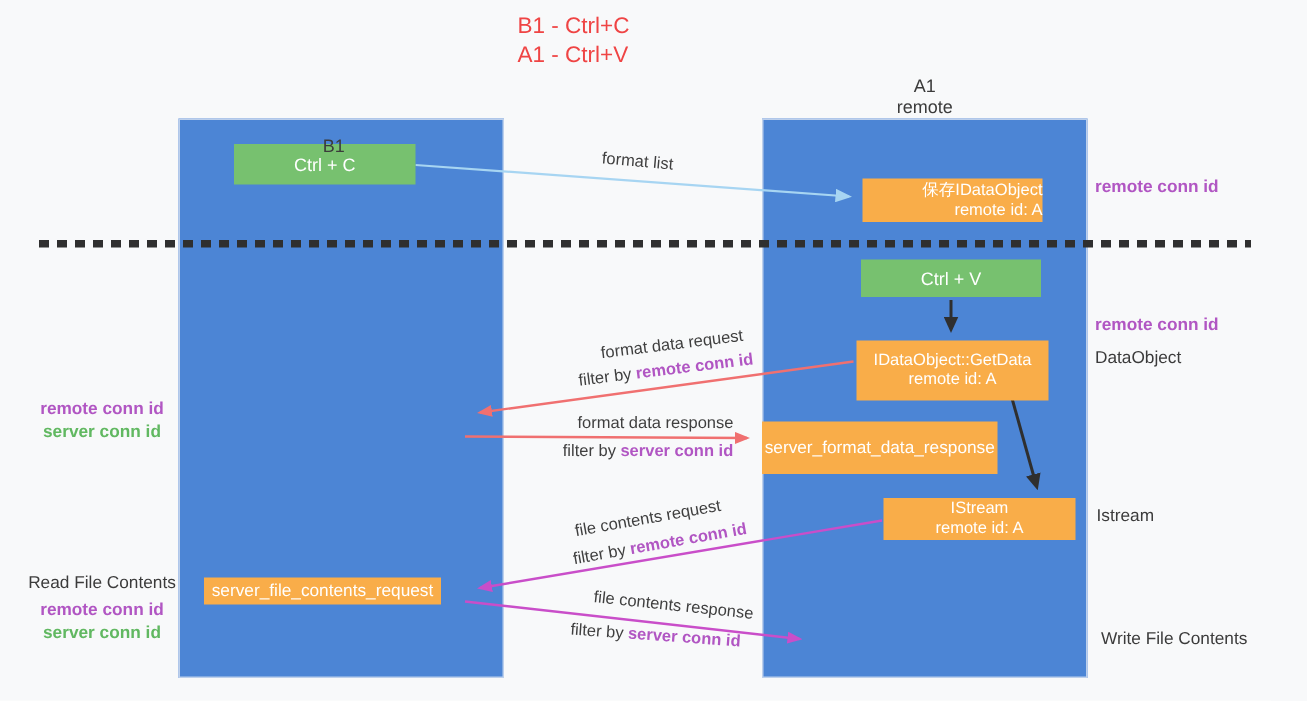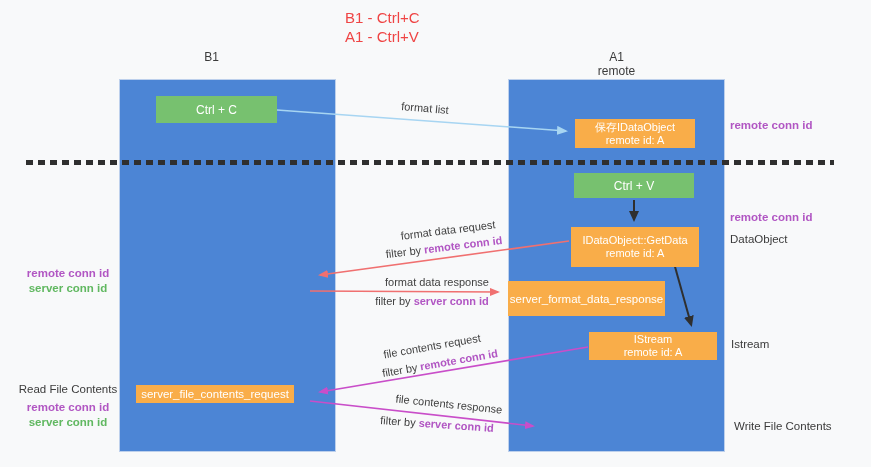--- a/index.html
+++ b/index.html
@@ -56,21 +56,21 @@
 </head>
 <body>
 
 <div id="canvas">
 
   <div class="abs title">
     <div>B1 - Ctrl+C</div>
     <div>A1 - Ctrl+V</div>
   </div>
 
-  <div class="abs lane-header" style="left:103px;">
+  <div class="abs lane-header" style="left:114px;margin-top:40px;">
     <div>B1</div>
   </div>
   <div class="abs lane-header" style="left:508px;">
     <div>A1</div>
     <div>remote</div>
   </div>
 
   <div class="abs lane" style="left:119px;"></div>
   <div class="abs lane" style="left:508px;"></div>
 
@@ -97,21 +97,21 @@
     <line x1="569" y1="241" x2="320" y2="275" stroke-width="1.6" marker-end="url(#mk-red)" stroke="#f07070"></line>
     <line x1="310" y1="291" x2="498" y2="292" stroke-width="1.6" marker-end="url(#mk-red)" stroke="#f07070"></line>
     <line x1="588" y1="347" x2="320" y2="392" stroke-width="1.6" marker-end="url(#mk-magenta)" stroke="#c94ec9"></line>
     <line x1="310" y1="401" x2="533" y2="426" stroke-width="1.6" marker-end="url(#mk-magenta)" stroke="#c94ec9"></line>
   </svg>
 
   <div class="abs node green" style="left:156px;top:96px;width:121px;height:27px;">
     <span>Ctrl + C</span>
   </div>
 
-  <div class="abs node orange two-line" style="left:575px;top:119px;width:120px;height:29px;">
+  <div class="abs node orange two-line" style="left:575px;top:119px;width:120px;height:29px;align-items:flex-end;">
     <div>保存IDataObject</div>
     <div>remote id: A</div>
   </div>
 
   <div class="abs node green" style="left:574px;top:173px;width:120px;height:25px;">
     <span>Ctrl + V</span>
   </div>
 
   <div class="abs node orange two-line" style="left:571px;top:227px;width:128px;height:40px;">
     <div>IDataObject::GetData</div>

